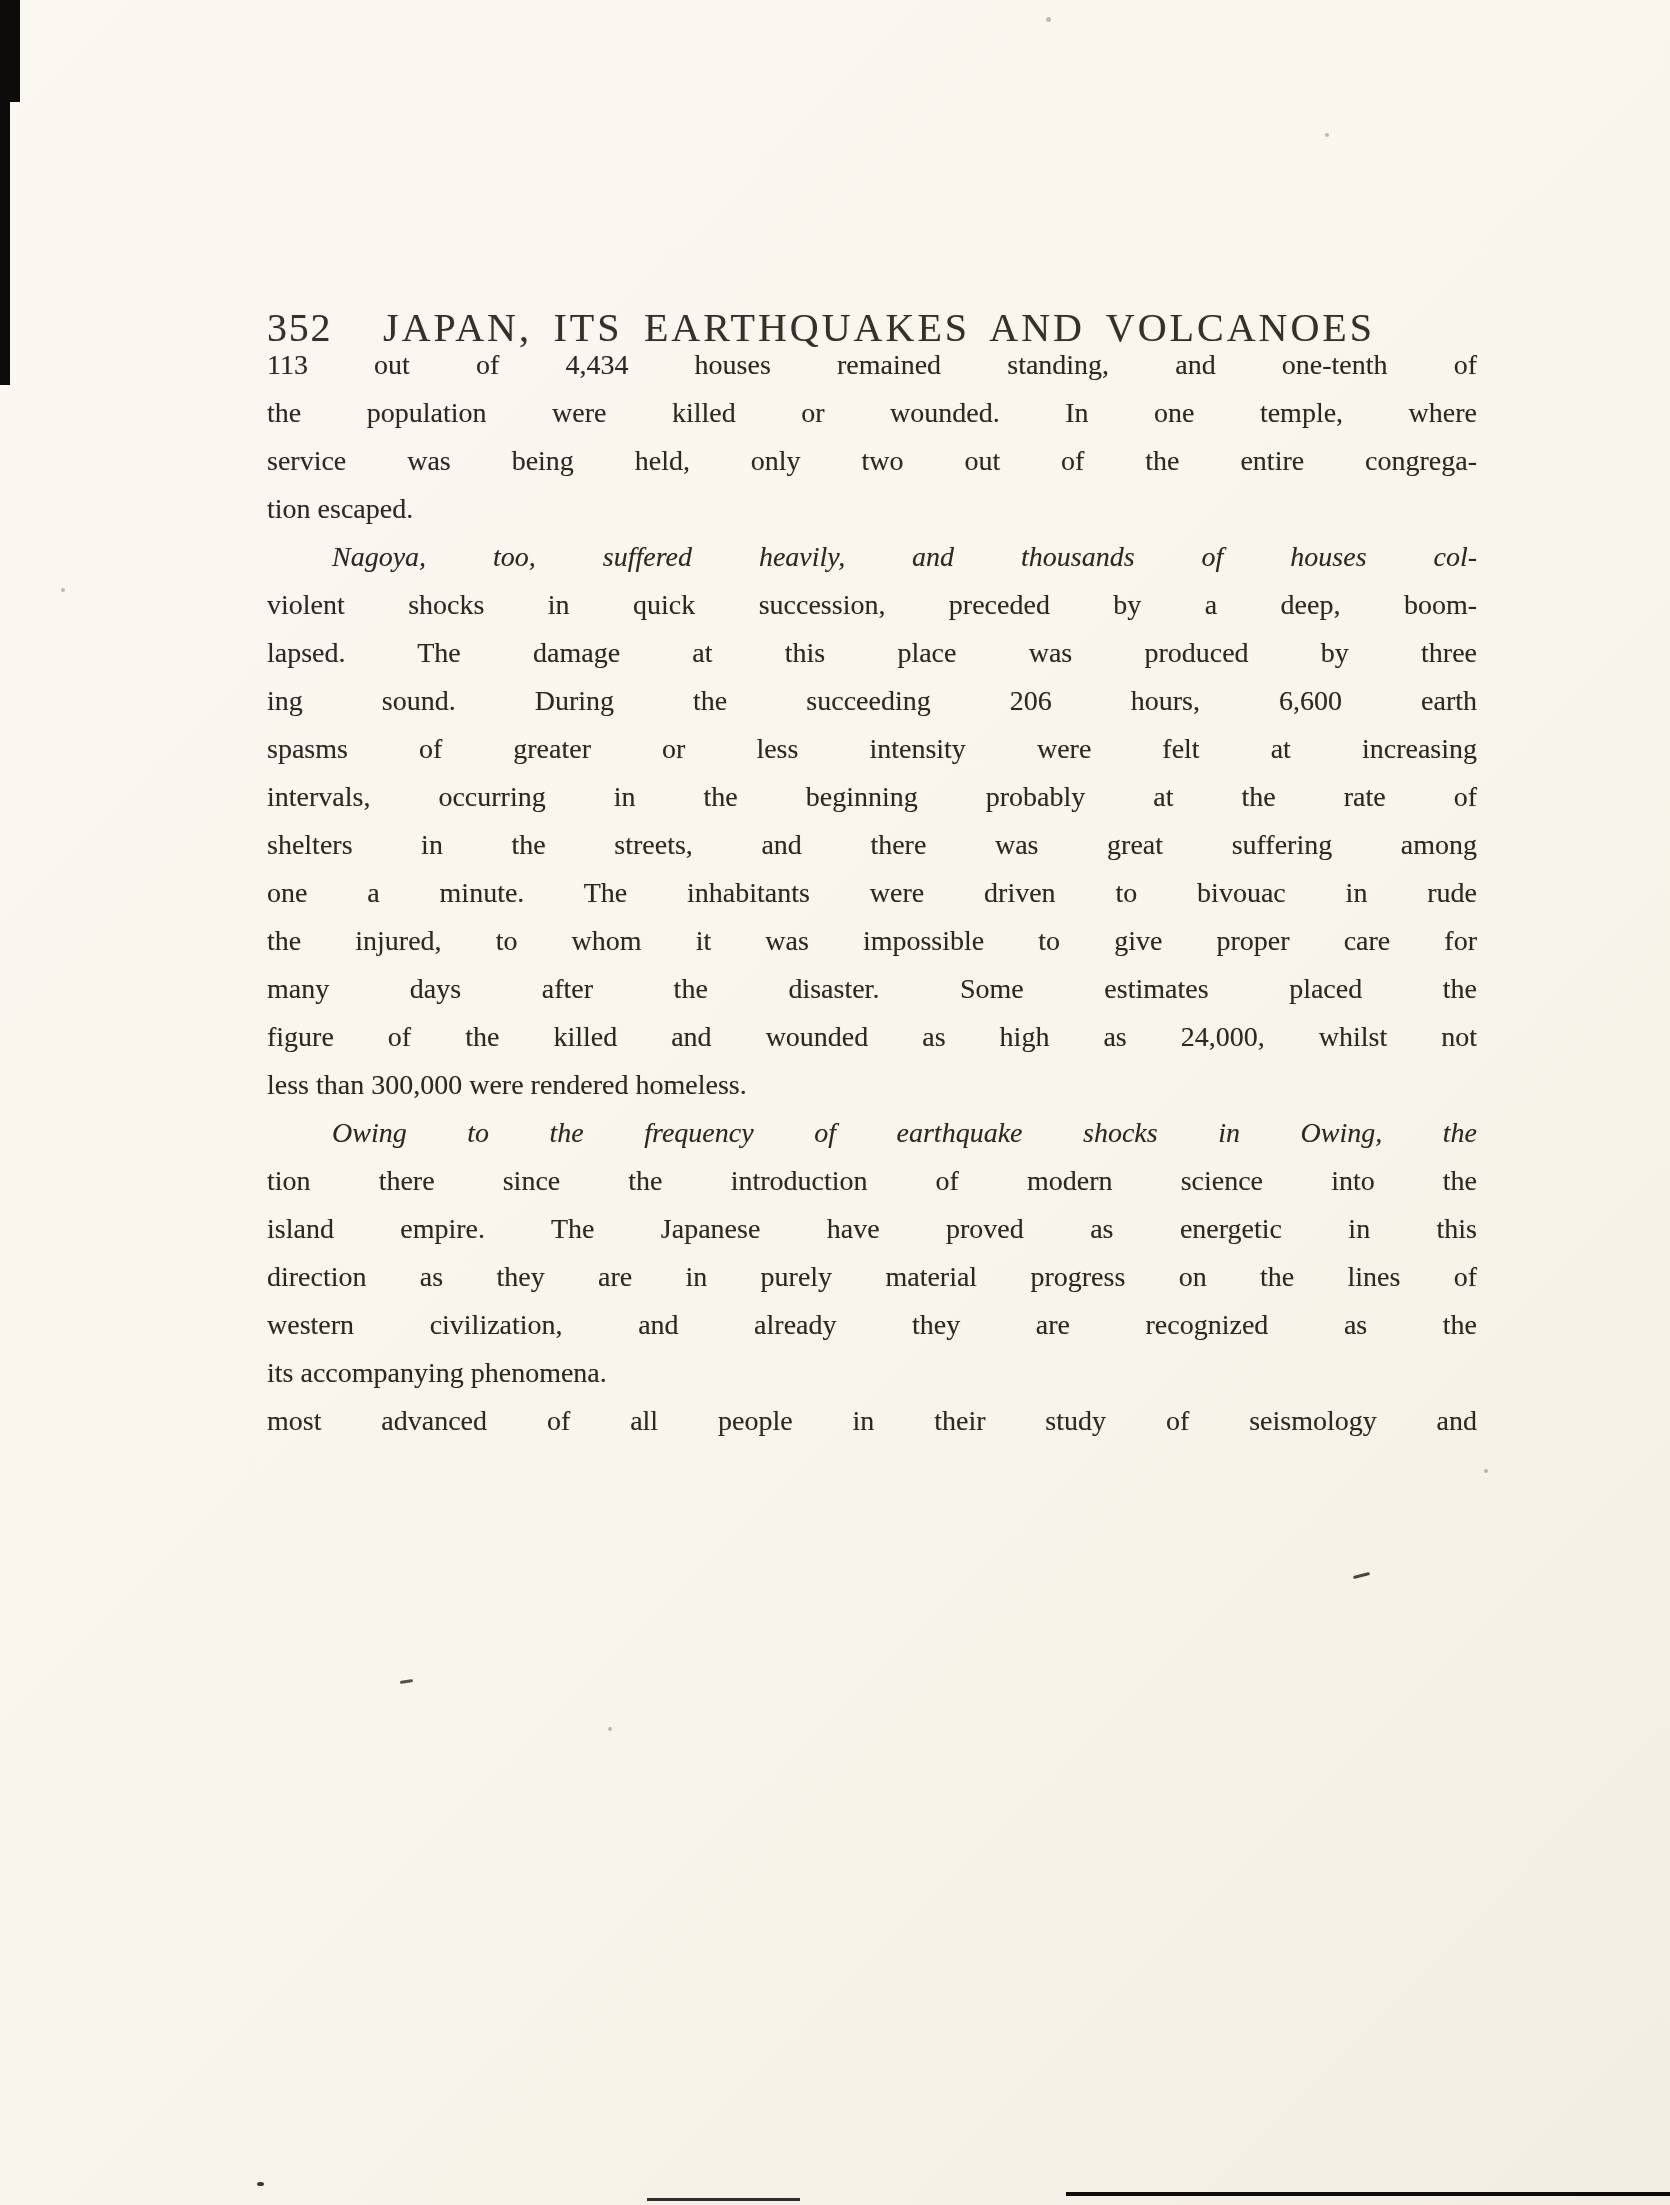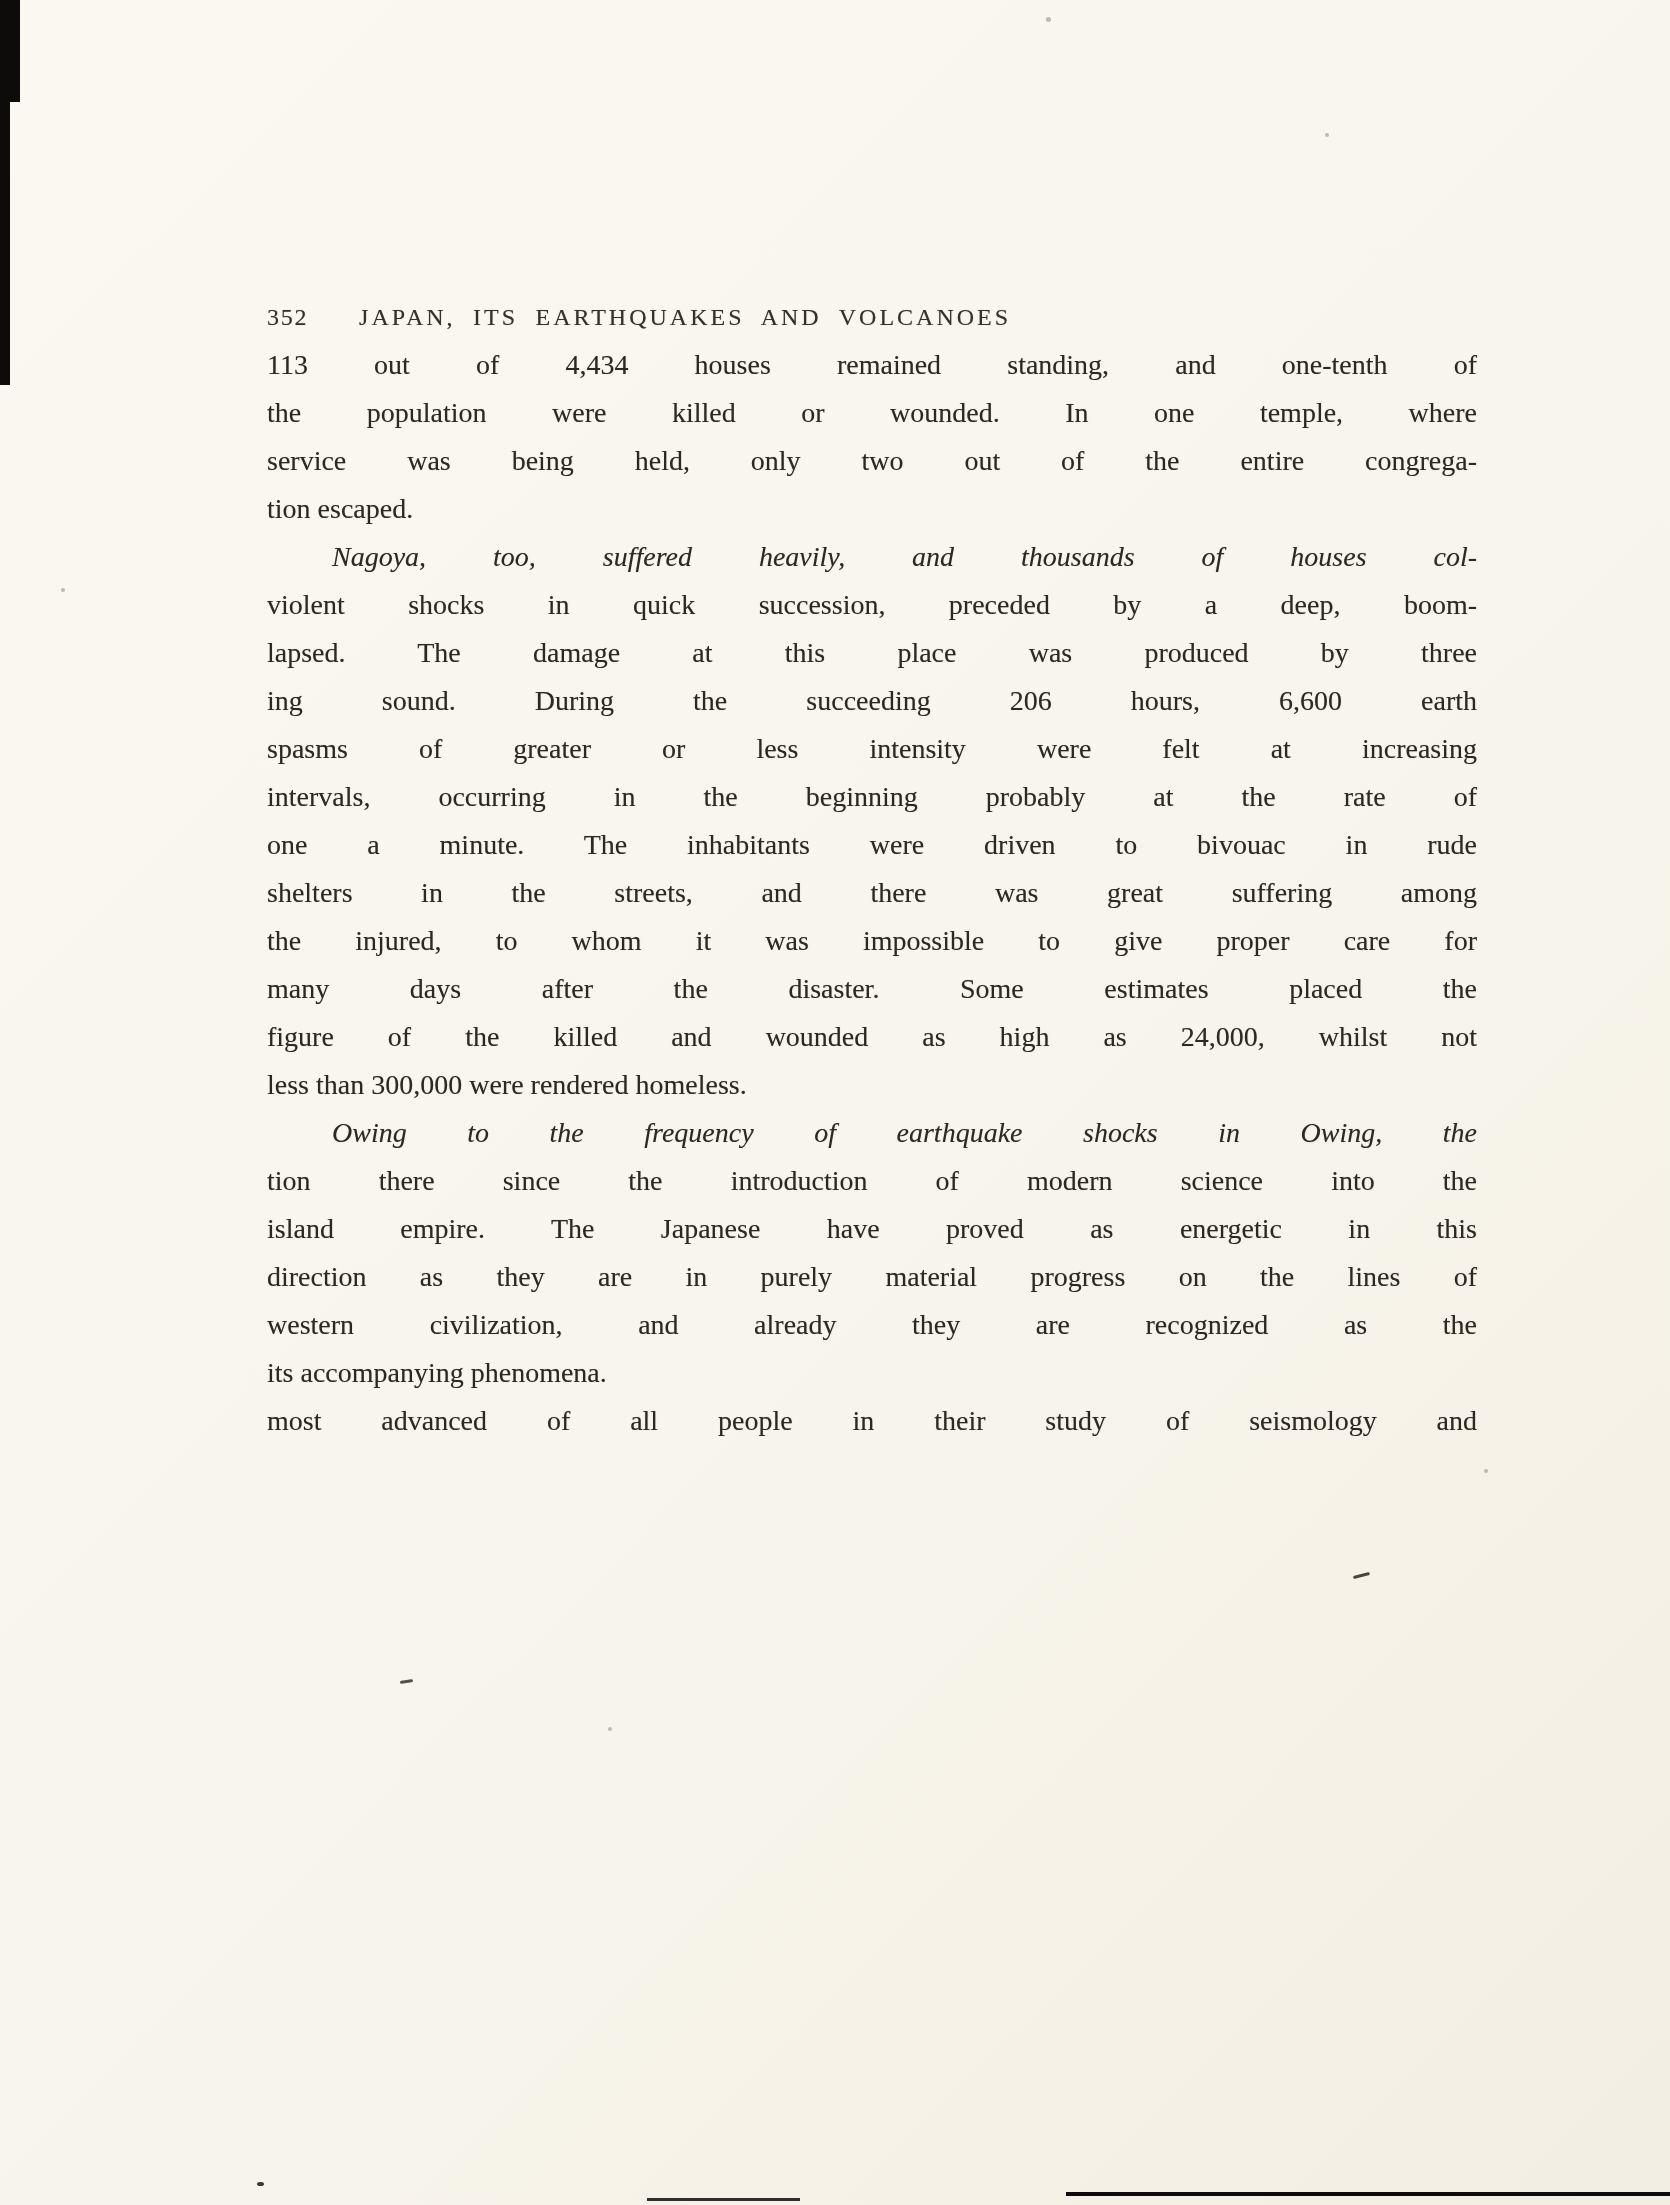--- a/index.html
+++ b/index.html
@@ -20,21 +20,21 @@
   }
   
   .running-head {
     position: absolute;
     left: 267px;
     top: 261px;
     width: 1210px;
     display: flex;
     align-items: baseline;
     font-family: "Liberation Serif", serif;
-    font-size: 24px;
+    font-size: 40px;
     color: #34312b;
     text-shadow: 0 0 0.9px rgba(52,49,43,0.35);
   }
   .pagenum {
     letter-spacing: 1.7px;
     margin-right: 51px;
   }
   .head-title {
     letter-spacing: 3px;
     word-spacing: 8.5px;
@@ -110,22 +110,22 @@
         <div class="line just">service was being held, only two out of the entire congrega-</div>
         <div class="line">tion escaped.</div>
       </div>
       <div class="paragraph">
         <div class="line just indent">Nagoya, too, suffered heavily, and thousands of houses col-</div>
         <div class="line just">violent shocks in quick succession, preceded by a deep, boom-</div>
         <div class="line just">lapsed. The damage at this place was produced by three</div>
         <div class="line just">ing sound. During the succeeding 206 hours, 6,600 earth</div>
         <div class="line just">spasms of greater or less intensity were felt at increasing</div>
         <div class="line just">intervals, occurring in the beginning probably at the rate of</div>
+        <div class="line just">shelters in the streets, and there was great suffering among</div>
         <div class="line just">one a minute. The inhabitants were driven to bivouac in rude</div>
-        <div class="line just">shelters in the streets, and there was great suffering among</div>
         <div class="line just">the injured, to whom it was impossible to give proper care for</div>
         <div class="line just">many days after the disaster. Some estimates placed the</div>
         <div class="line just">figure of the killed and wounded as high as 24,000, whilst not</div>
         <div class="line">less than 300,000 were rendered homeless.</div>
       </div>
       <div class="paragraph">
         <div class="line just indent">Owing to the frequency of earthquake shocks in Owing, the</div>
         <div class="line just">tion there since the introduction of modern science into the</div>
         <div class="line just">island empire. The Japanese have proved as energetic in this</div>
         <div class="line just">direction as they are in purely material progress on the lines of</div>

